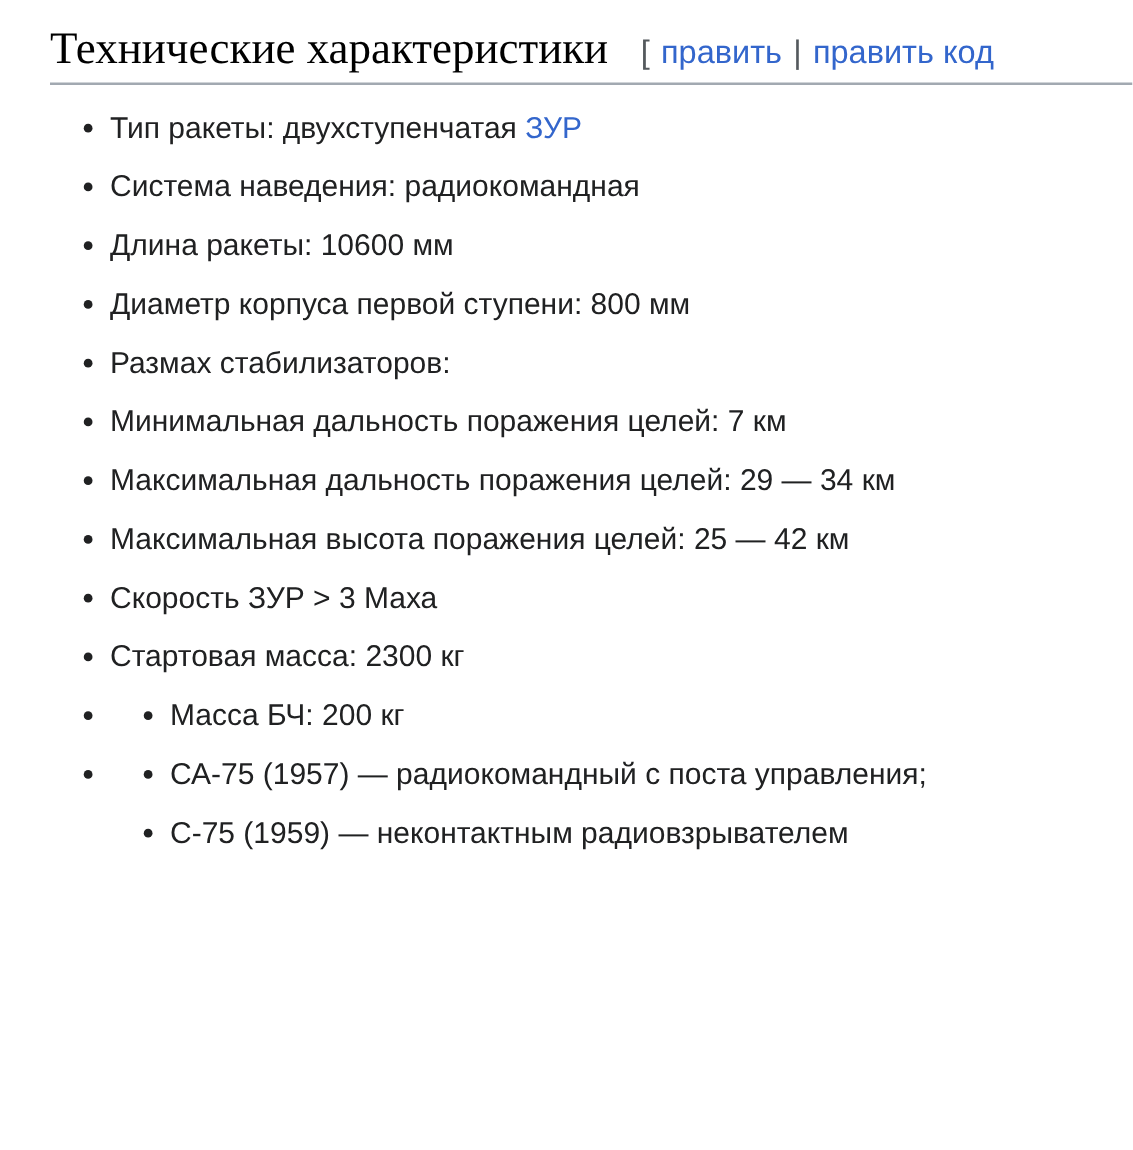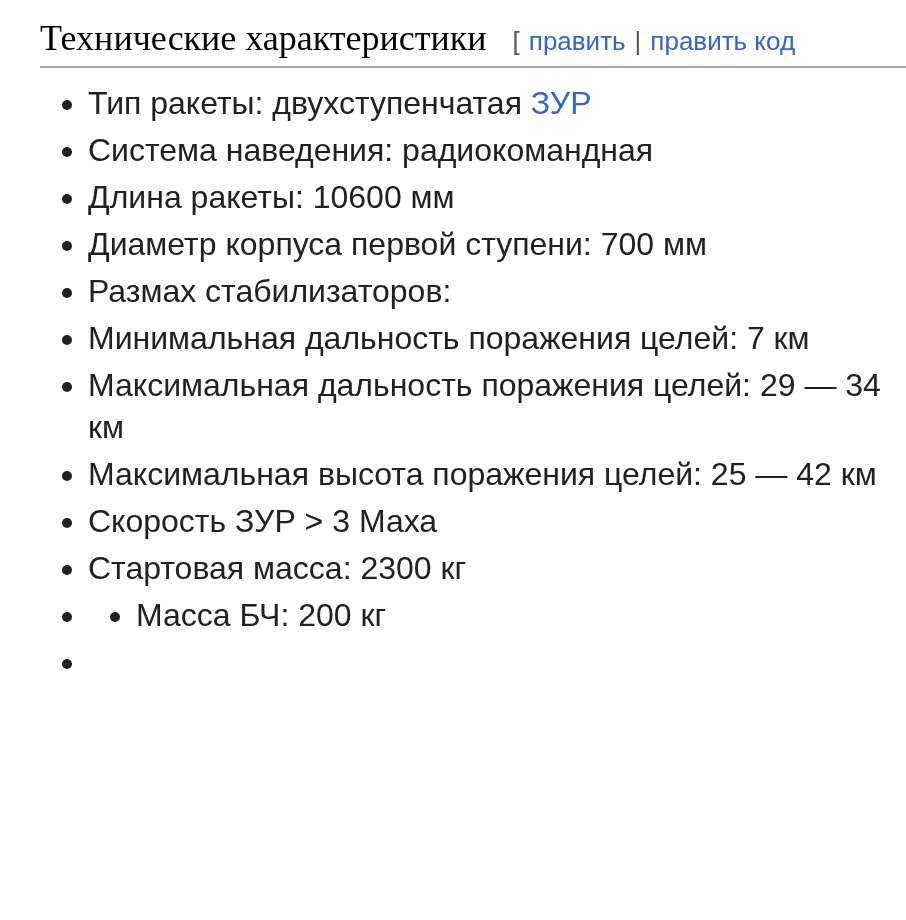--- a/index.html
+++ b/index.html
@@ -59,21 +59,21 @@
     margin: 14px 0 0 0;
     padding: 0 0 0 48px;
     list-style: disc outside;
   }
   ul.speclist ul {
     margin: 0;
     padding: 0 0 0 48px;
     list-style: disc outside;
   }
   ul.speclist li {
-    font-size: 32px;
+    font-size: 24px;
     line-height: 42px;
     margin: 0 0 5px 0;
     color: #202122;
   }
 </style>
 </head>
 <body>
 
 <div class="page">
 
@@ -89,21 +89,21 @@
 
     <li>
       <span>Система наведения: радиокомандная</span>
     </li>
 
     <li>
       <span>Длина ракеты: 10600 мм</span>
     </li>
 
     <li>
-      <span>Диаметр корпуса первой ступени: 700 мм</span>
+      <span>Диаметр корпуса первой ступени: 800 мм</span>
     </li>
 
     <li>
       <span>Размах стабилизаторов:</span>
     </li>
 
     <li>
       <span>Минимальная дальность поражения целей: 7 км</span>
     </li>
 
@@ -125,16 +125,24 @@
 
     <li>
       <ul>
         <li>
           <span>Масса БЧ: 200 кг</span>
         </li>
       </ul>
     </li>
 
     <li>
+      <ul>
+        <li>
+          <span>СА-75 (1957) — радиокомандный с поста управления;</span>
+        </li>
+        <li>
+          <span>С-75 (1959) — неконтактным радиовзрывателем</span>
+        </li>
+      </ul>
     </li>
 
   </ul>
 </div>
 
 </body></html>

